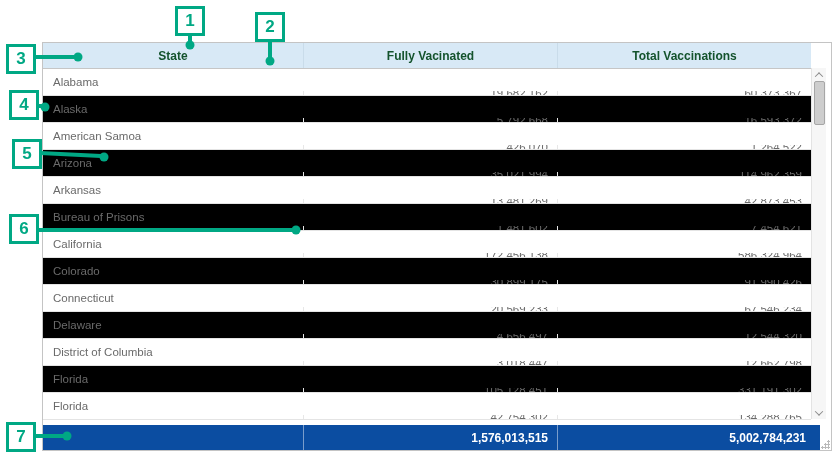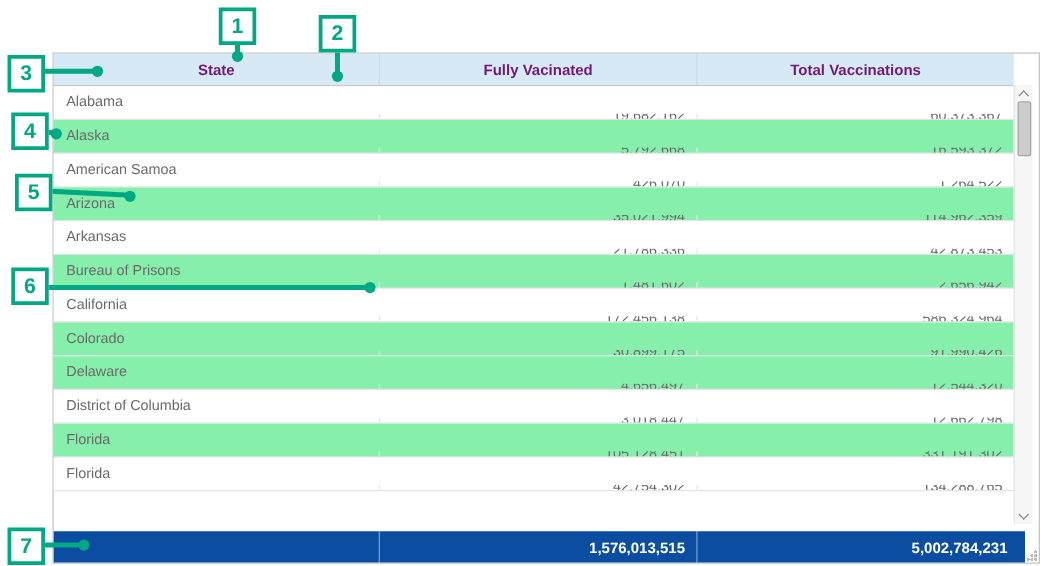--- a/index.html
+++ b/index.html
@@ -11,29 +11,29 @@
 
   
   .widget{
     position:absolute;left:42px;top:42px;width:788px;height:407px;
     border:1px solid #c4c4c4;background:#ffffff;box-sizing:content-box;
   }
   .grid{position:absolute;left:0;top:0;width:768px;}
   .header-row{display:flex;height:25px;background:#d8e9f6;border-bottom:1px solid #c6c6c6;}
   .hcell{
     display:flex;align-items:center;justify-content:center;
-    font-size:12px;font-weight:bold;color:#701a75;box-sizing:border-box;
+    font-size:12px;font-weight:bold;color:#14532d;box-sizing:border-box;
   }
   .hcell+.hcell{border-left:1px solid #c9dcea;}
   .col-state{width:260px;}
   .col-fully{width:254px;}
   .col-total{width:254px;}
 
   .row{display:flex;height:27px;background:#ffffff;border-bottom:1px solid #e4e4e4;box-sizing:border-box;}
-  .row.alt{background:#86efac;}
+  .row.alt{background:#000000;}
   .cell{
     display:flex;align-items:center;font-size:11.5px;color:#6a6a6a;box-sizing:border-box;
     white-space:nowrap;overflow:hidden;
   }
   .cell+.cell{border-left:1px solid #e7e7e7;margin-top:22px;}
   .cell.state{padding-left:10px;justify-content:flex-start;}
   .cell.num{padding-right:9px;justify-content:flex-end;}
 
   
   .scrollbar{
@@ -140,37 +140,42 @@
       <div class="cell num col-fully">426,070</div>
       <div class="cell num col-total">1,264,522</div>
     </div>
     <div class="row alt">
       <div class="cell state col-state">Arizona</div>
       <div class="cell num col-fully">35,021,994</div>
       <div class="cell num col-total">114,962,359</div>
     </div>
     <div class="row">
       <div class="cell state col-state">Arkansas</div>
-      <div class="cell num col-fully">21,786,336</div>
+      <div class="cell num col-fully">13,481,269</div>
       <div class="cell num col-total">42,873,453</div>
     </div>
     <div class="row alt">
       <div class="cell state col-state">Bureau of Prisons</div>
       <div class="cell num col-fully">1,481,602</div>
-      <div class="cell num col-total">2,656,942</div>
+      <div class="cell num col-total">7,454,621</div>
     </div>
     <div class="row">
       <div class="cell state col-state">California</div>
       <div class="cell num col-fully">172,456,138</div>
       <div class="cell num col-total">586,324,964</div>
     </div>
     <div class="row alt">
       <div class="cell state col-state">Colorado</div>
       <div class="cell num col-fully">30,899,175</div>
       <div class="cell num col-total">91,990,426</div>
+    </div>
+    <div class="row">
+      <div class="cell state col-state">Connecticut</div>
+      <div class="cell num col-fully">20,569,233</div>
+      <div class="cell num col-total">67,546,234</div>
     </div>
     <div class="row alt">
       <div class="cell state col-state">Delaware</div>
       <div class="cell num col-fully">4,656,497</div>
       <div class="cell num col-total">12,544,320</div>
     </div>
     <div class="row">
       <div class="cell state col-state">District of Columbia</div>
       <div class="cell num col-fully">3,018,447</div>
       <div class="cell num col-total">12,662,798</div>

